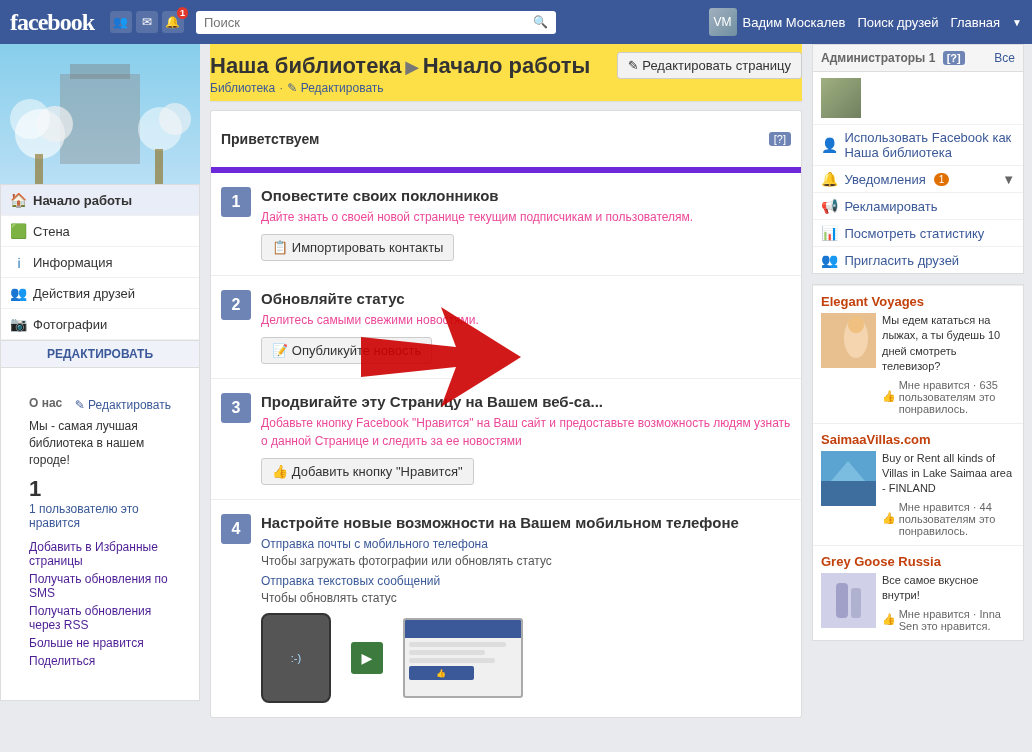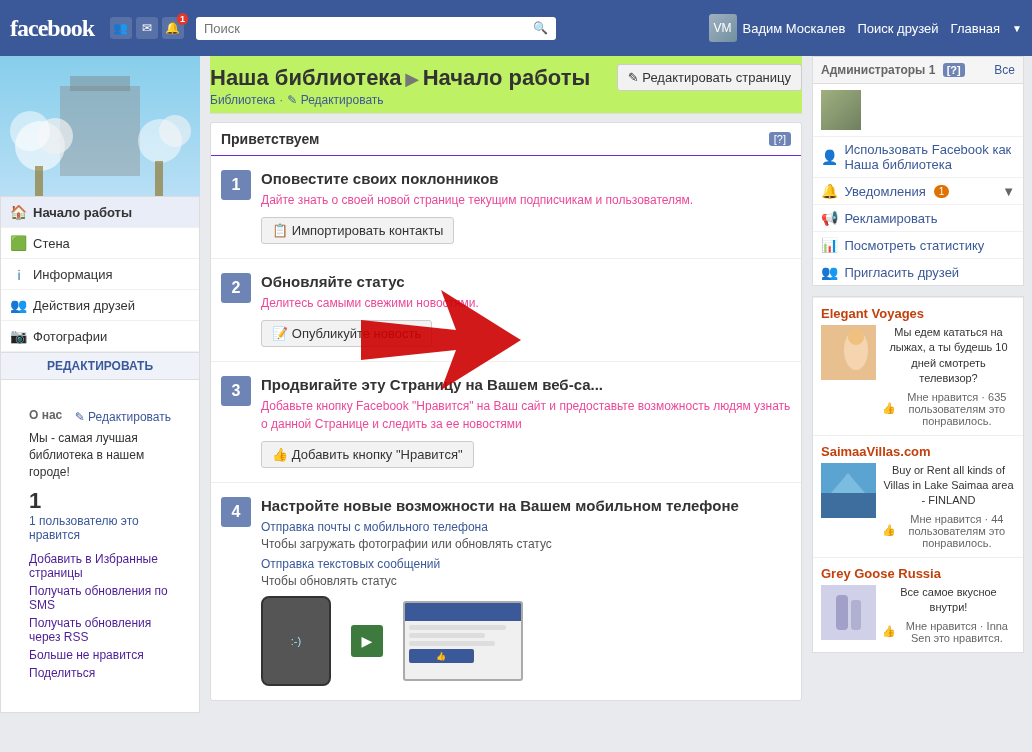--- a/index.html
+++ b/index.html
@@ -1,21 +1,21 @@
 <!DOCTYPE html>
 <html><head>
   <meta charset="utf-8">
   <style>
     * { margin: 0; padding: 0; box-sizing: border-box; }
     body { font-family: Arial, Helvetica, sans-serif; font-size: 13px; background: #e9eaed; color: #333; }
 
     
     #topnav {
       background: #3b5998;
-      height: 56px;
+      height: 44px;
       display: flex;
       align-items: center;
       padding: 0 10px;
       gap: 8px;
     }
     #topnav .fb-logo {
       color: white;
       font-size: 24px;
       font-weight: bold;
       font-family: Georgia, serif;
@@ -143,22 +143,22 @@
     }
 
     
     .section-box {
       background: white;
       border: 1px solid #ddd;
       border-radius: 3px;
       margin-bottom: 10px;
     }
     .section-header {
-      padding: 8px 10px;
-      border-bottom: 1px solid #6d28d9;
+      padding: 20px 10px;
+      border-bottom: 6px solid #6d28d9;
       display: flex; align-items: center; justify-content: space-between;
       font-size: 14px; font-weight: bold; color: #333;
     }
     .help-badge {
       background: #6d84b4; color: white;
       border-radius: 3px; padding: 1px 5px;
       font-size: 11px; font-weight: normal;
       cursor: pointer;
     }
 
@@ -264,35 +264,35 @@
     .ad-header {
       background: #f5f5f5;
       border-bottom: 1px solid #ddd;
       padding: 6px 8px;
       font-size: 12px; font-weight: bold; color: #666;
       display: flex; align-items: center; justify-content: space-between;
     }
     .ad-header a { color: #3b5998; font-size: 12px; font-weight: normal; text-decoration: none; }
     .ad-item { padding: 8px; border-top: 1px solid #eee; }
     .ad-title { font-size: 13px; font-weight: bold; color: #c2410c; cursor: pointer; margin-bottom: 4px; }
-    .ad-content { display: flex; gap: 6px; text-align: center; }
+    .ad-content { display: flex; gap: 6px; }
     .ad-img { width: 55px; height: 55px; background: #ddd; flex-shrink: 0; overflow: hidden; }
     .ad-img-elegant { background: linear-gradient(135deg, #f5d5b0, #e8a0a0); display: flex; align-items: center; justify-content: center; color: white; font-size: 20px; }
     .ad-img-saimaa { background: linear-gradient(135deg, #5ba3d0, #3d6e9e); display: flex; align-items: center; justify-content: center; color: white; font-size: 20px; }
     .ad-img-goose { background: linear-gradient(135deg, #c0c0e0, #a0a0c0); display: flex; align-items: center; justify-content: center; color: white; font-size: 20px; }
     .ad-text { font-size: 11px; color: #333; line-height: 1.4; }
     .ad-like { font-size: 11px; color: #666; margin-top: 4px; display: flex; align-items: center; gap: 3px; }
     .ad-like .like-icon { color: #3b5998; }
 
     
     .step2-container { position: relative; }
 
     .page-title-wrapper {
       padding: 8px 0 6px 0;
-      background: #bef264;
+      background: #fde047;
       border-bottom: 1px solid #ddd;
       margin-bottom: 8px;
     }
   </style>
 </head>
 <body>
 
 <div id="topnav">
   <span class="fb-logo">facebook</span>
   <div class="nav-icons">

